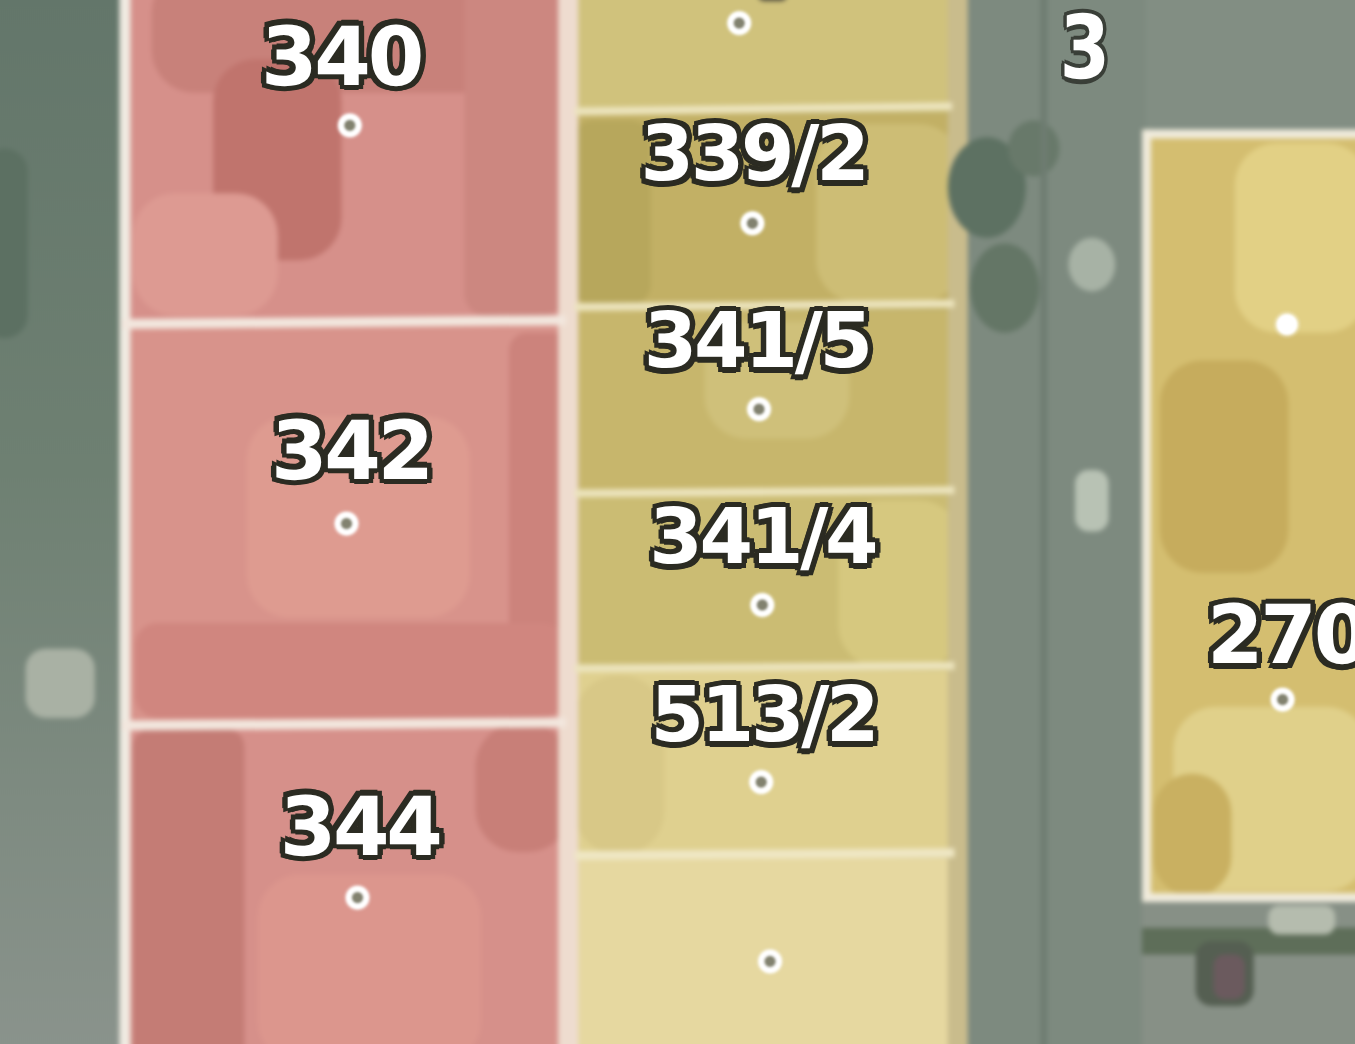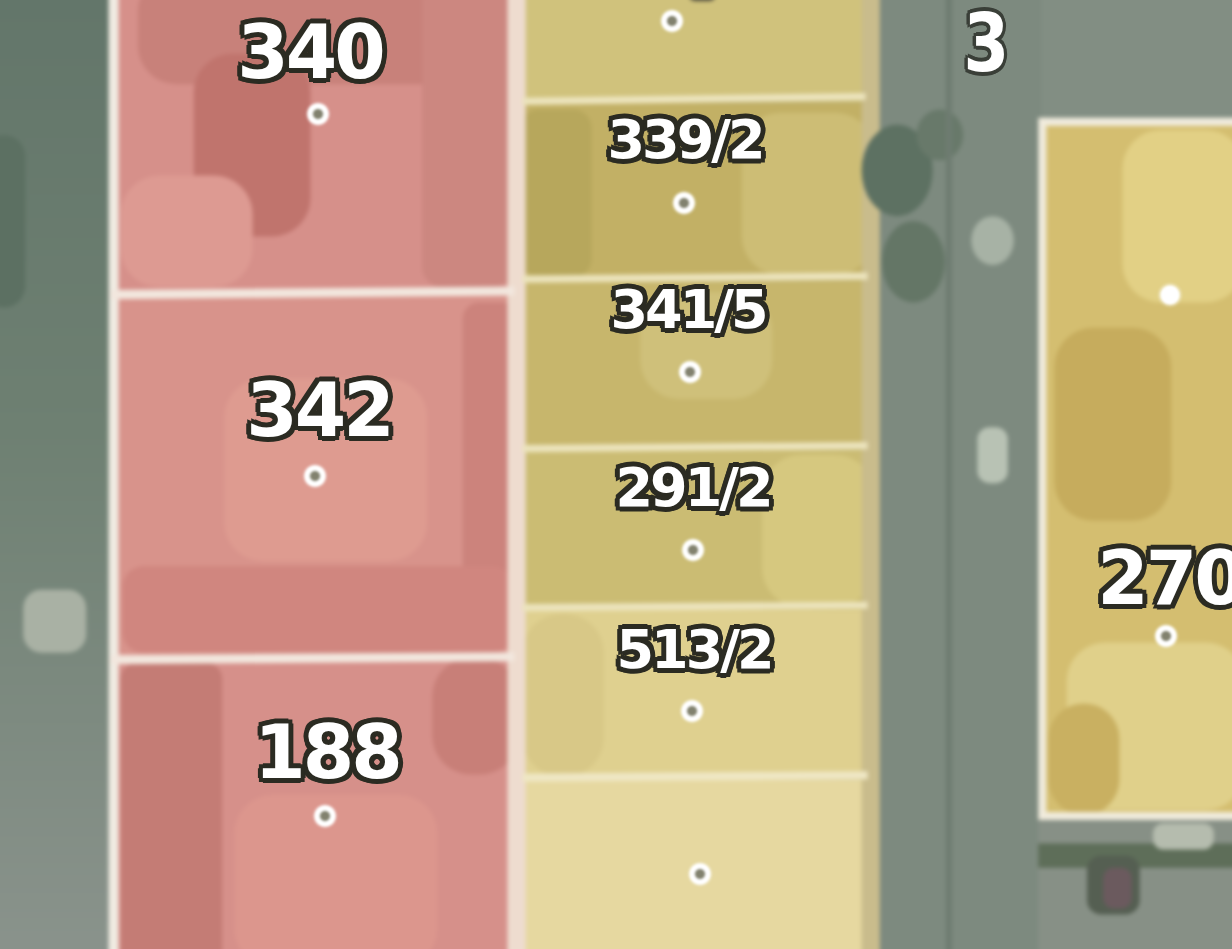--- a/index.html
+++ b/index.html
@@ -6,21 +6,21 @@
   #map{position:relative;width:1232px;height:949px;overflow:hidden;background:#8a938c;
        font-family:"DejaVu Sans",sans-serif;}
   #texture{position:absolute;left:0;top:0;width:1232px;height:949px;filter:blur(2.3px);transform:scale(1.015);}
   .abs{position:absolute;}
   .patch{position:absolute;border-radius:38px;}
   #overlay{position:absolute;left:0;top:0;width:1232px;height:844px;filter:blur(0.6px);}
   .plabel{position:absolute;transform:translate(-50%,-50%);color:#fff;font-weight:bold;
     font-size:74px;letter-spacing:-3px;white-space:nowrap;line-height:1;
     text-shadow:-4px -4px 0 #2b2b22, 4px -4px 0 #2b2b22, -4px 4px 0 #2b2b22, 4px 4px 0 #2b2b22,
                 -5px 0 0 #2b2b22, 5px 0 0 #2b2b22, 0 -5px 0 #2b2b22, 0 5px 0 #2b2b22;}
-  .plabel.small{font-size:54px;}
+  .plabel.small{font-size:70px;}
   .corner{font-size:80px;transform:translate(-50%,-50%) scaleX(0.82);
     text-shadow:-3px -3px 0 #3a3f38, 3px -3px 0 #3a3f38, -3px 3px 0 #3a3f38, 3px 3px 0 #3a3f38,
                 -4px 0 0 #3a3f38, 4px 0 0 #3a3f38, 0 -4px 0 #3a3f38, 0 4px 0 #3a3f38;}
   .dot{position:absolute;width:26px;height:26px;border-radius:50%;transform:translate(-50%,-50%);
     background:radial-gradient(circle,#82826f 0 4px,#ffffff 6px 10px,rgba(255,255,255,0.35) 11px,rgba(255,255,255,0) 13px);
     filter:blur(1px);}
   .dot.white{background:radial-gradient(circle,#ffffff 0 9px,rgba(255,255,255,0.4) 10px,rgba(255,255,255,0) 13px);}
   .vline,.hline{position:absolute;}
 </style>
 </head>
@@ -96,24 +96,24 @@
     <div class="hline" style="left:524px;top:101px;width:338px;height:7px;background:#ece4bd;transform:rotate(-0.8deg);"></div>
     <div class="hline" style="left:524px;top:277px;width:340px;height:7px;background:#ece4bd;transform:rotate(-0.5deg);"></div>
     <div class="hline" style="left:524px;top:444px;width:340px;height:7px;background:#ece4bd;transform:rotate(-0.5deg);"></div>
     <div class="hline" style="left:524px;top:601px;width:340px;height:7px;background:#ece4bd;transform:rotate(-0.4deg);"></div>
     <div class="hline" style="left:524px;top:768px;width:340px;height:8px;background:#efe7c4;transform:rotate(-0.4deg);"></div>
   </div>
 
   <div id="overlay">
     <div class="plabel" style="left:310px;top:52px;">340</div>
     <div class="plabel" style="left:319px;top:410px;">342</div>
-    <div class="plabel" style="left:327px;top:752px;">188</div>
+    <div class="plabel" style="left:327px;top:752px;">344</div>
     <div class="plabel small" style="left:685px;top:140px;">339/2</div>
     <div class="plabel small" style="left:688px;top:310px;">341/5</div>
-    <div class="plabel small" style="left:693px;top:488px;">291/2</div>
+    <div class="plabel small" style="left:693px;top:488px;">341/4</div>
     <div class="plabel small" style="left:694px;top:650px;">513/2</div>
     <div class="plabel" style="left:1170px;top:578px;">270</div>
     <div class="plabel corner" style="left:985px;top:44px;">3</div>
 
     <div class="dot" style="left:318px;top:114px;"></div>
     <div class="dot" style="left:315px;top:476px;"></div>
     <div class="dot" style="left:325px;top:816px;"></div>
     <div class="dot" style="left:672px;top:21px;"></div>
     <div class="dot" style="left:684px;top:203px;"></div>
     <div class="dot" style="left:690px;top:372px;"></div>

